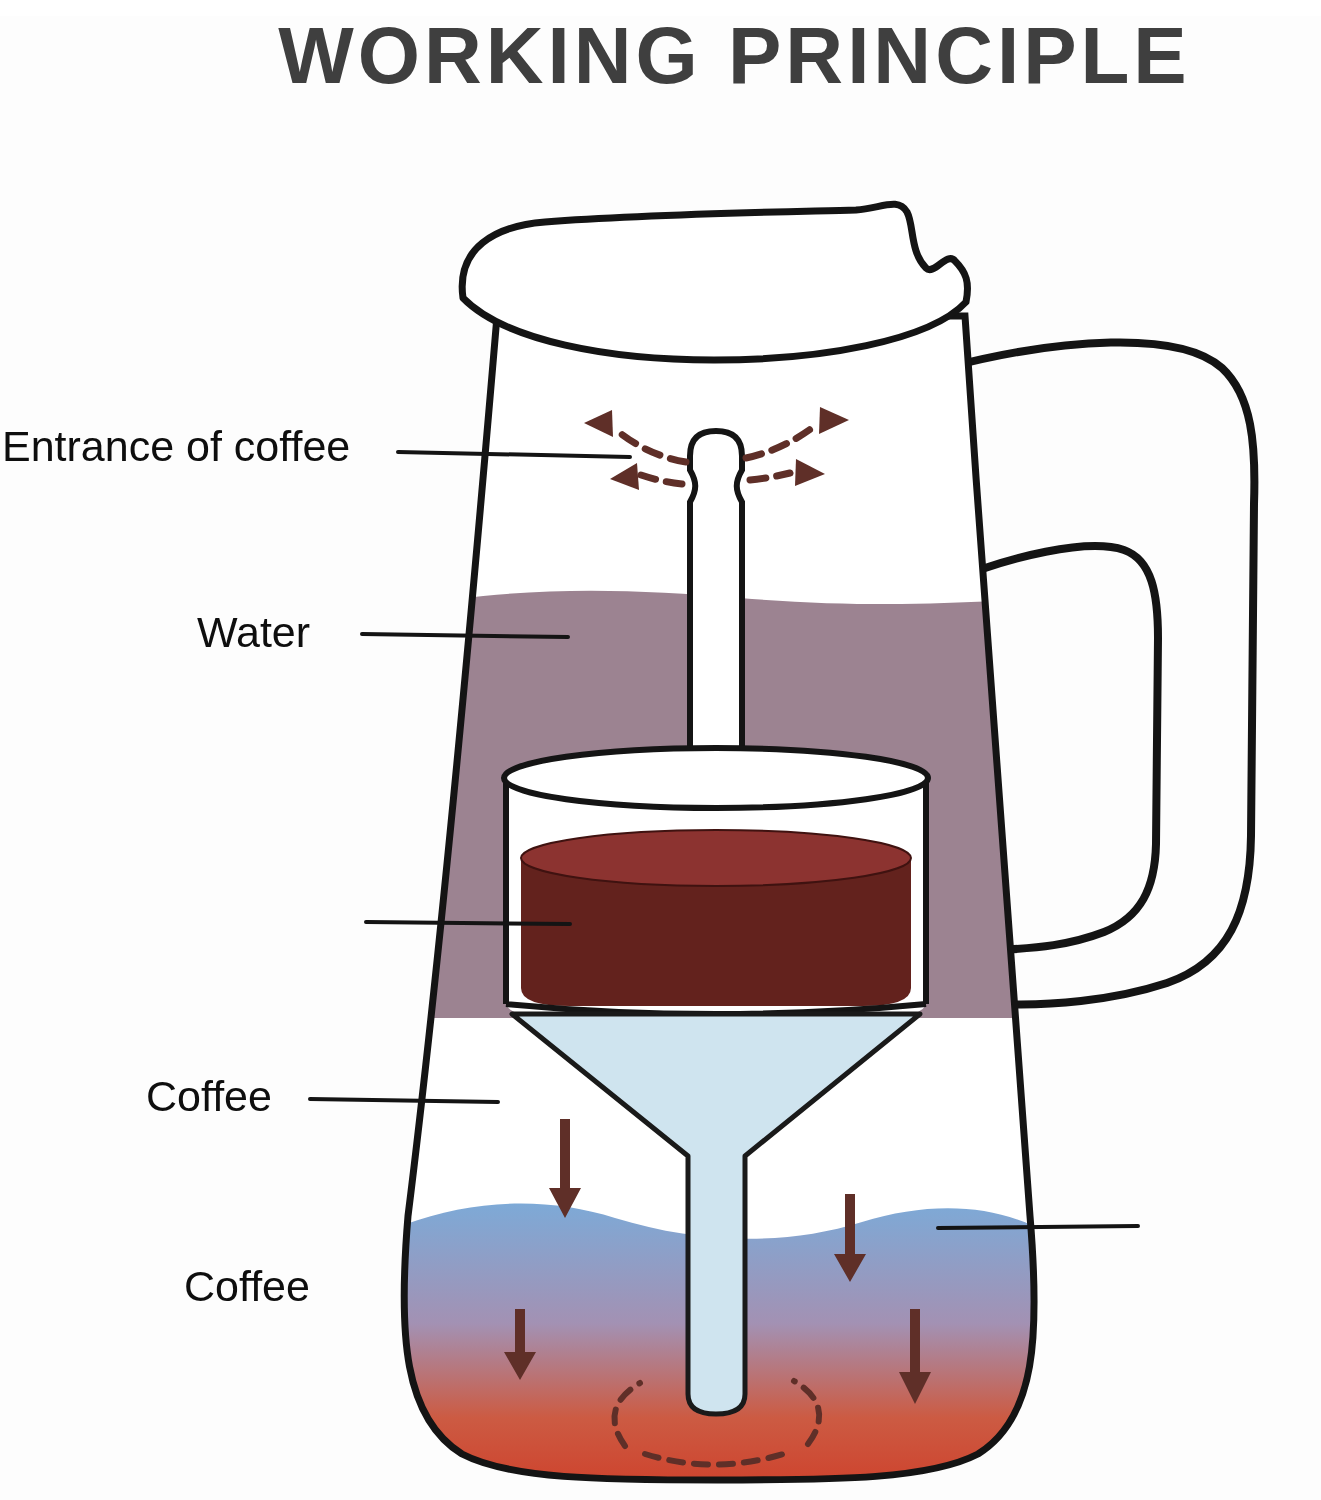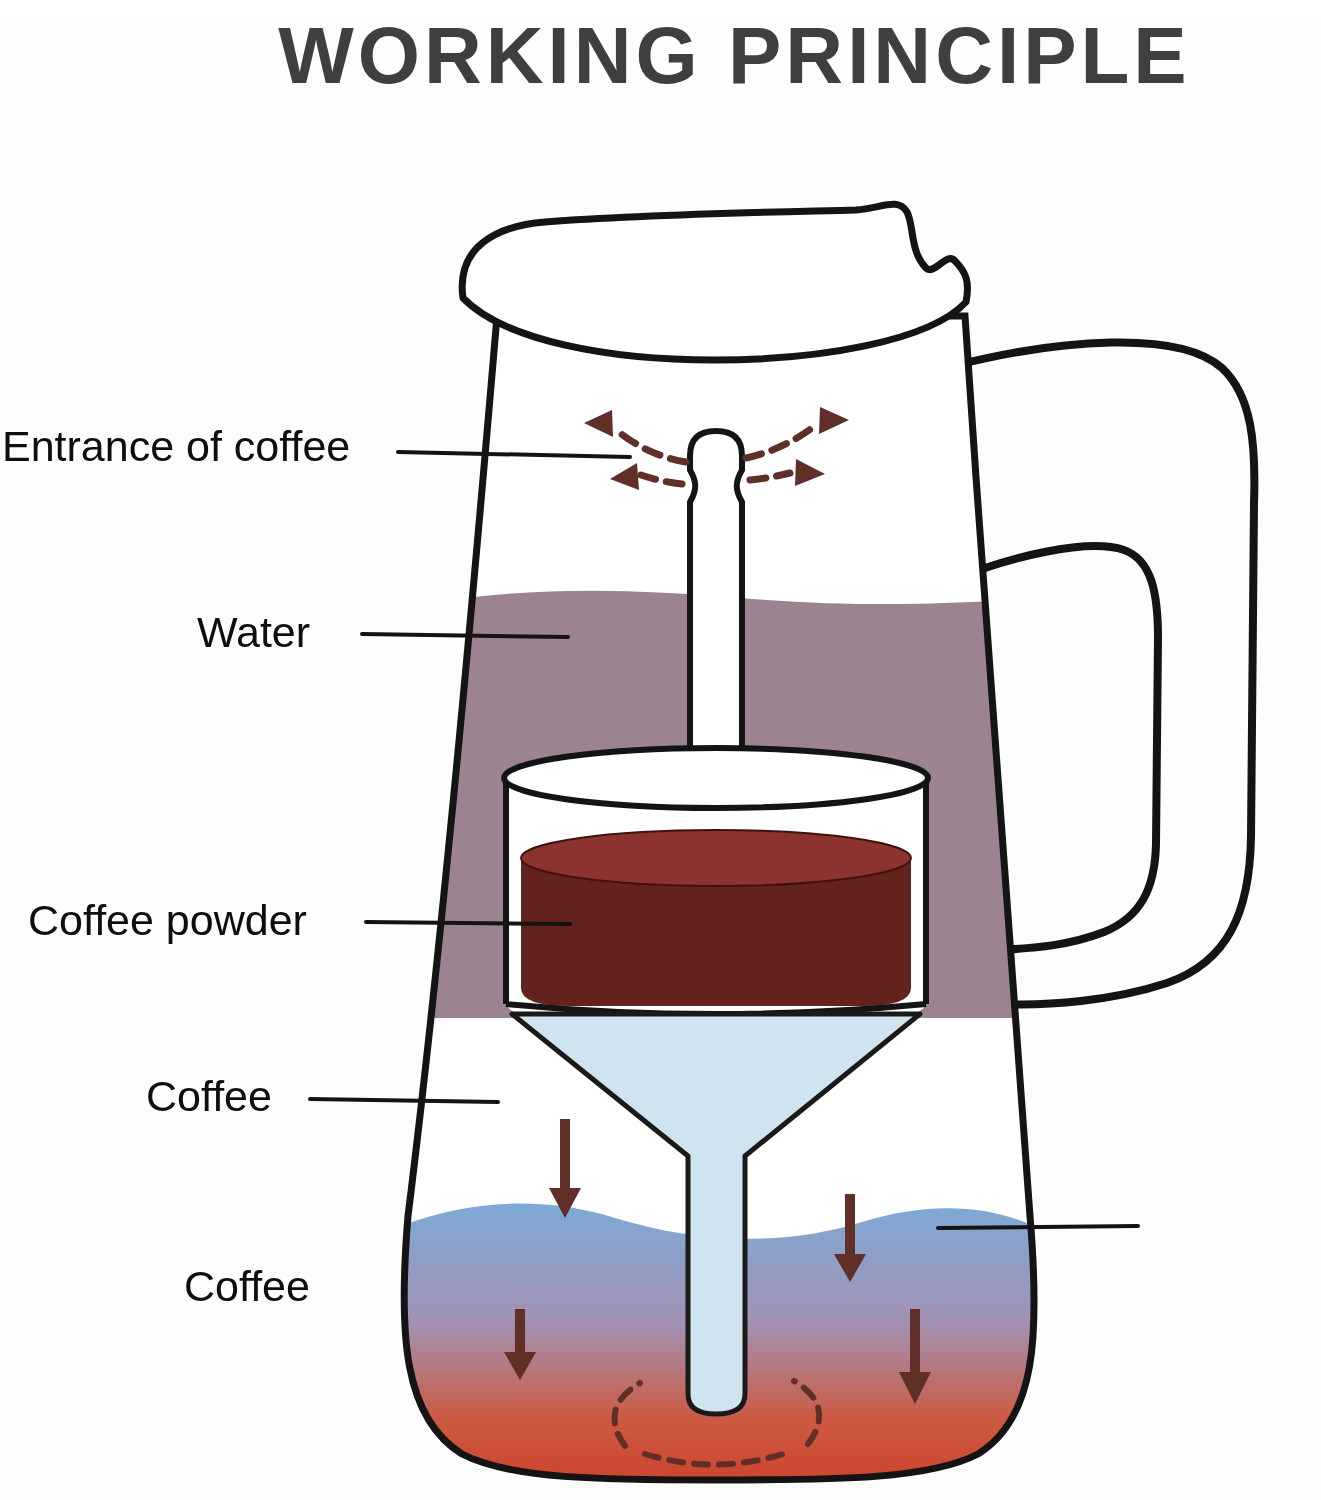--- a/index.html
+++ b/index.html
@@ -96,17 +96,16 @@
       <path d="M 398 436 L 630 441"></path>
       <path d="M 362 618 L 568 621"></path>
       <path d="M 366 906 L 570 908"></path>
       <path d="M 310 1083 L 498 1086"></path>
       <path d="M 1138 1210 L 938 1212"></path>
     </g>
   </svg>
 
   <div class="lbl lbl-entrance">Entrance of coffee</div>
   <div class="lbl lbl-coffee">Water</div>
-  <div class="lbl lbl-coffee-powder">Coffee powder</div>
   <div class="lbl lbl-steam">Coffee</div>
   <div class="lbl lbl-water">Coffee</div>
 
 </div>
 
 </body></html>

